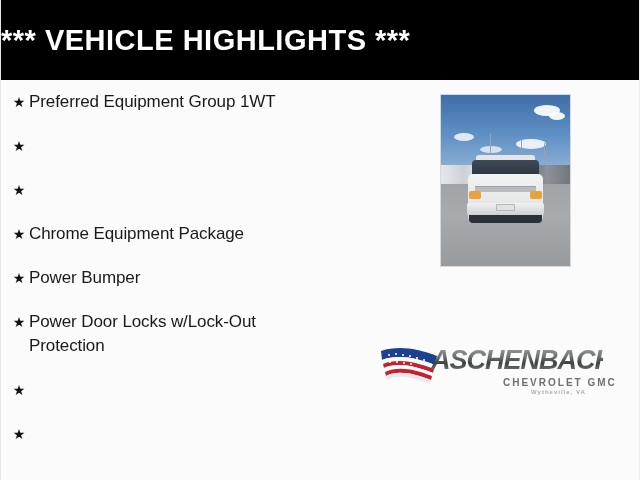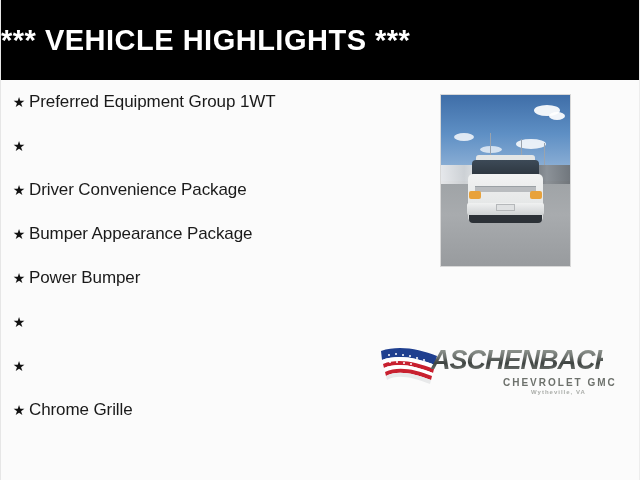--- a/index.html
+++ b/index.html
@@ -185,44 +185,43 @@
       <span class="hl-star">★</span>
       <span class="hl-text">Preferred Equipment Group 1WT</span>
     </div>
 
     <div class="hl-item">
       <span class="hl-star">★</span>
     </div>
 
     <div class="hl-item">
       <span class="hl-star">★</span>
-      <span class="hl-text">Driver Convenience Package</span>
-    </div>
-
-    <div class="hl-item">
-      <span class="hl-star">★</span>
-      <span class="hl-text">Bumper Appearance Package</span>
+    </div>
+
+    <div class="hl-item">
+      <span class="hl-star">★</span>
+      <span class="hl-text">Chrome Equipment Package</span>
     </div>
 
     <div class="hl-item">
       <span class="hl-star">★</span>
       <span class="hl-text">Power Bumper</span>
     </div>
 
     <div class="hl-item">
       <span class="hl-star">★</span>
-    </div>
-
-    <div class="hl-item">
-      <span class="hl-star">★</span>
-    </div>
-
-    <div class="hl-item">
-      <span class="hl-star">★</span>
-      <span class="hl-text">Chrome Grille</span>
+      <span class="hl-text">Power Door Locks w/Lock-Out Protection</span>
+    </div>
+
+    <div class="hl-item">
+      <span class="hl-star">★</span>
+    </div>
+
+    <div class="hl-item">
+      <span class="hl-star">★</span>
     </div>
 
   </div>
 
   <div id="vehicle-photo">
     <div class="sky"></div>
     <div class="cloud c1"></div>
     <div class="cloud c2"></div>
     <div class="cloud c3"></div>
     <div class="cloud c4"></div>

